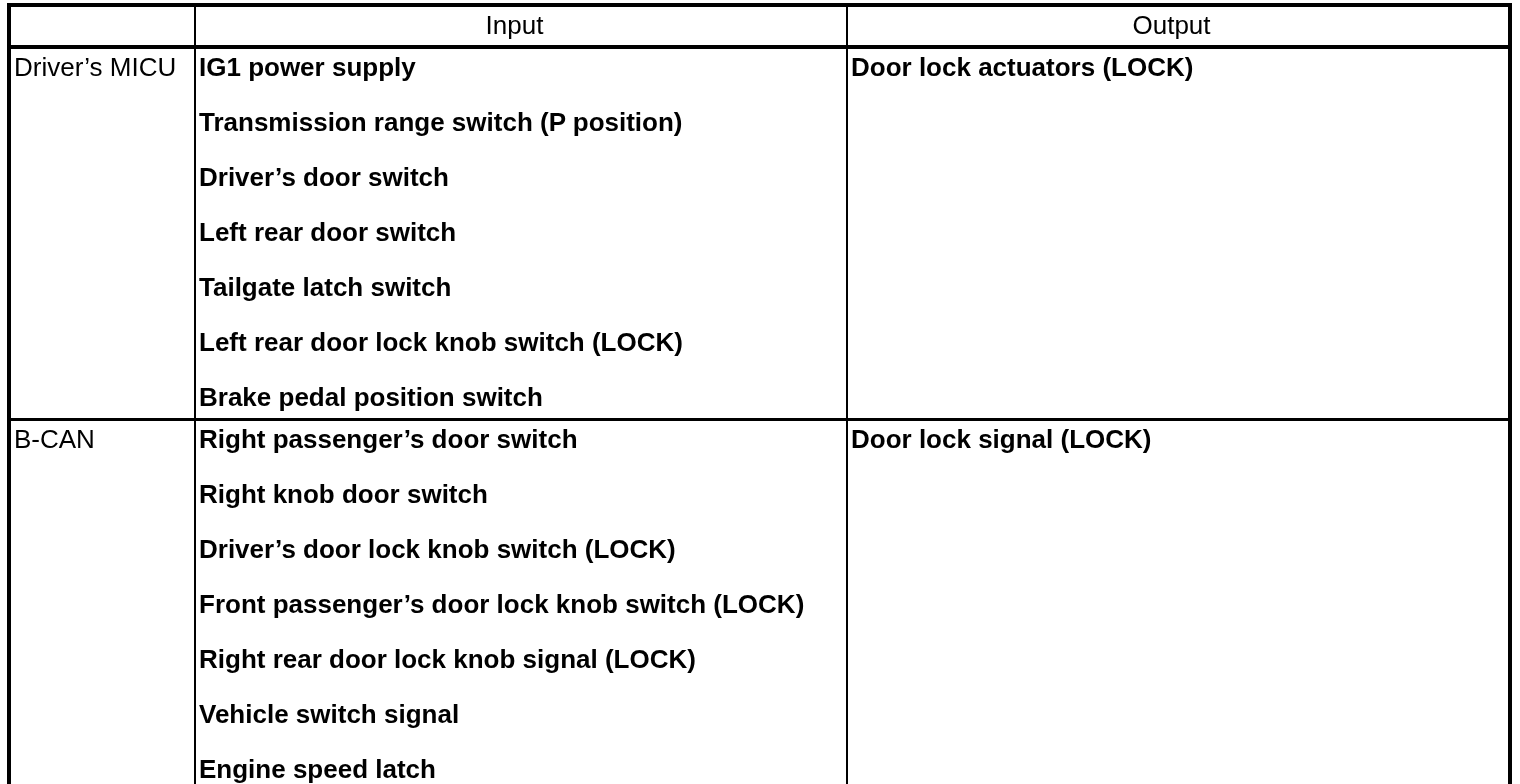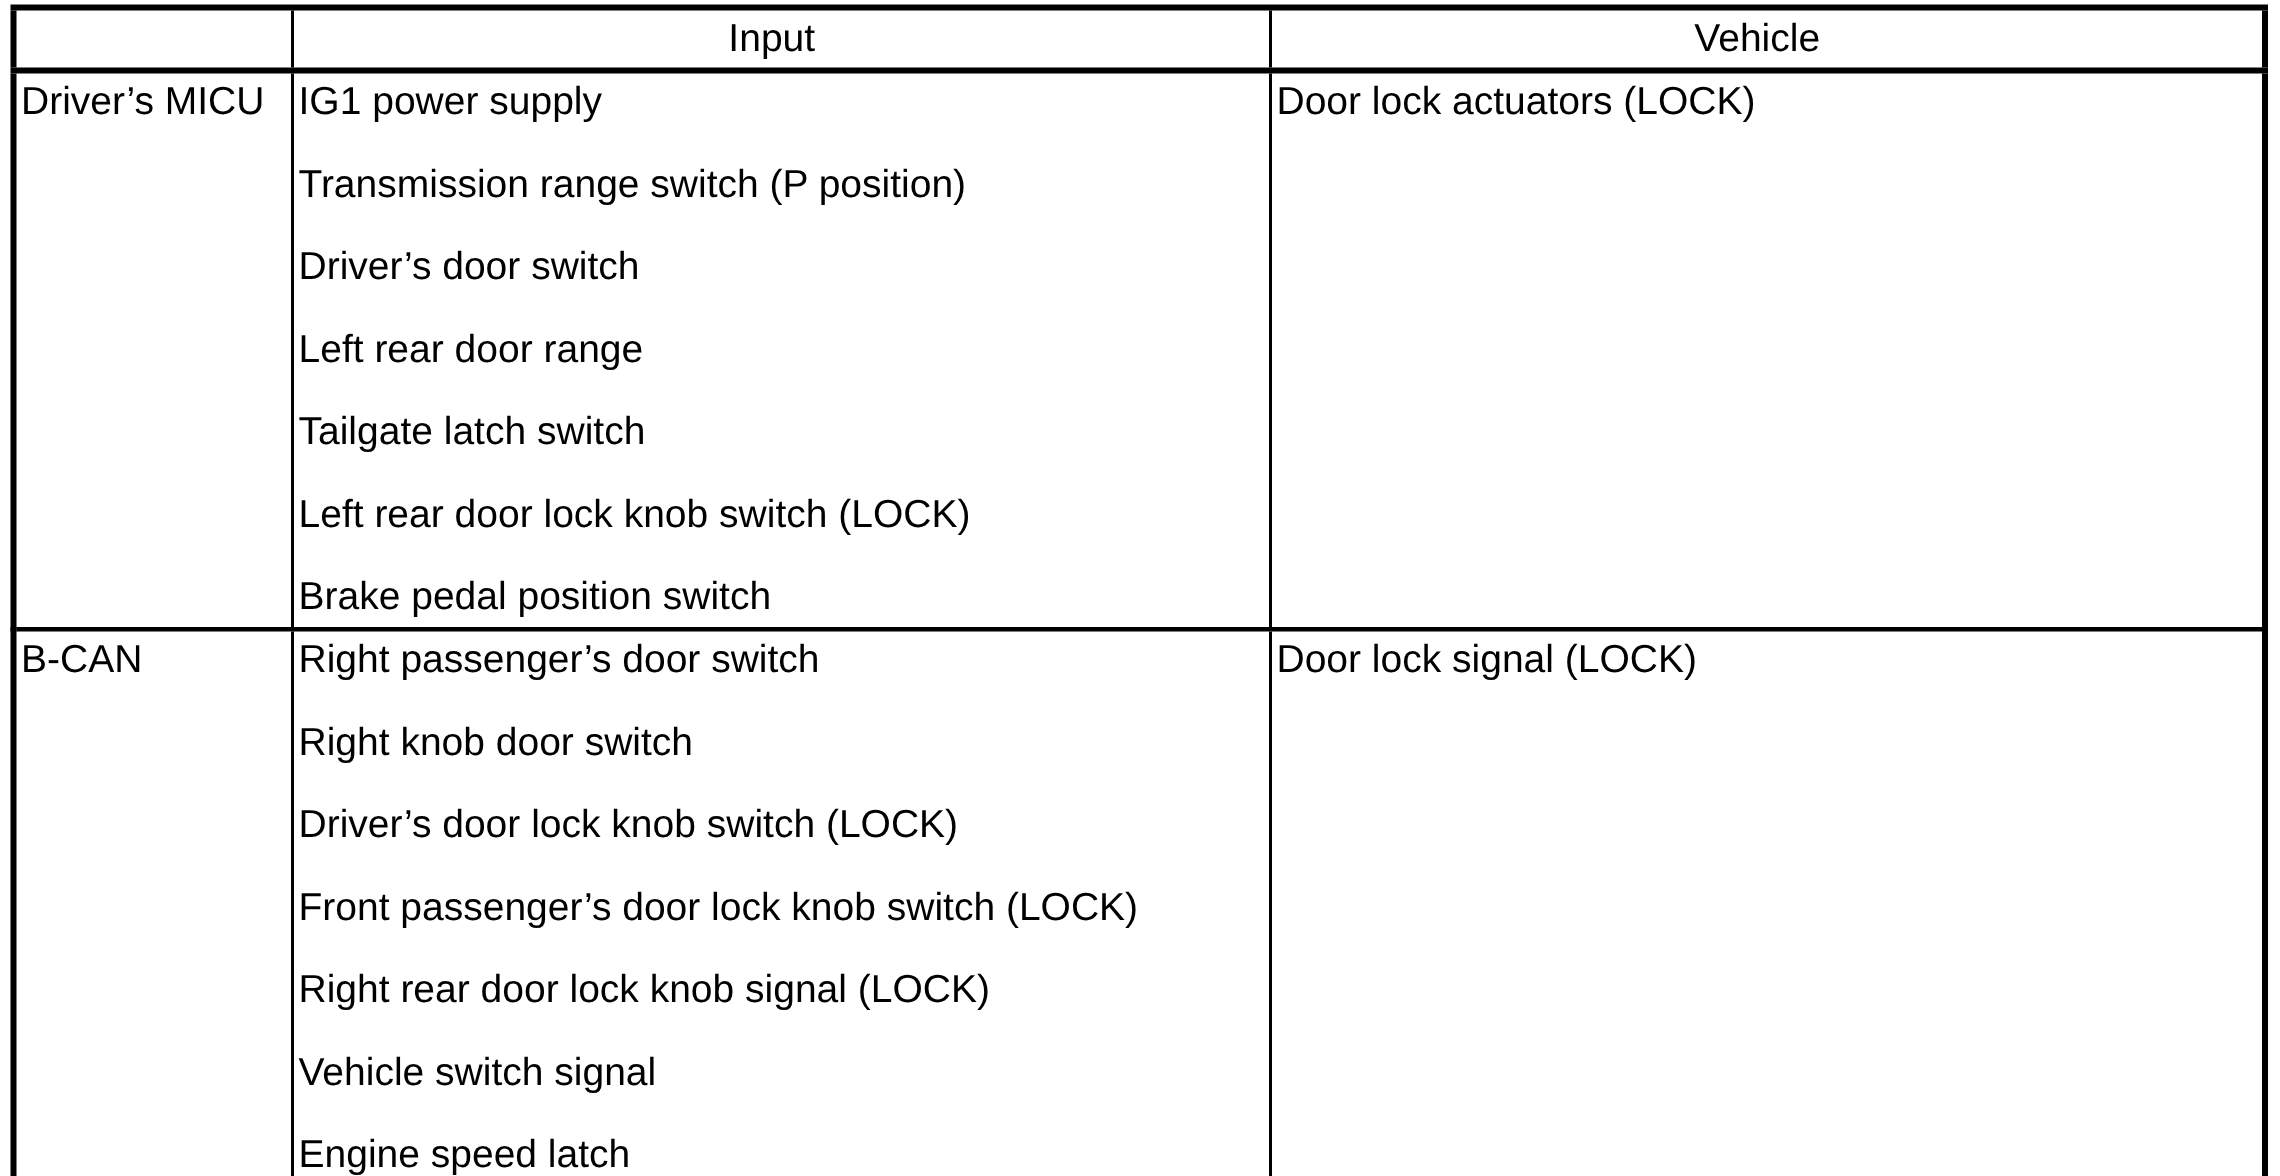--- a/index.html
+++ b/index.html
@@ -44,20 +44,21 @@
     border-top: 3px solid #000000;
     vertical-align: top;
     padding: 5px 4px 8px 3px;
     overflow: hidden;
   }
   .io-table tbody tr { height: 363px; }
   .cell-item {
     margin: 0 0 29px 0;
     line-height: 26px;
     white-space: nowrap;
+    font-weight: bold;
   }
   .cell-item:last-child { margin-bottom: 0; }
   .row-label {
     line-height: 26px;
     white-space: nowrap;
   }
 </style>
 </head>
 <body>
 
@@ -65,33 +66,33 @@
   <table class="io-table">
     <colgroup>
       <col class="c1">
       <col class="c2">
       <col class="c3">
     </colgroup>
     <thead>
       <tr>
         <th></th>
         <th>Input</th>
-        <th>Vehicle</th>
+        <th>Output</th>
       </tr>
     </thead>
     <tbody>
       <tr>
         <td>
           <div class="row-label">Driver’s MICU</div>
         </td>
         <td>
           <p class="cell-item">IG1 power supply</p>
           <p class="cell-item">Transmission range switch (P position)</p>
           <p class="cell-item">Driver’s door switch</p>
-          <p class="cell-item">Left rear door range</p>
+          <p class="cell-item">Left rear door switch</p>
           <p class="cell-item">Tailgate latch switch</p>
           <p class="cell-item">Left rear door lock knob switch (LOCK)</p>
           <p class="cell-item">Brake pedal position switch</p>
         </td>
         <td>
           <p class="cell-item">Door lock actuators (LOCK)</p>
         </td>
       </tr>
       <tr>
         <td>

